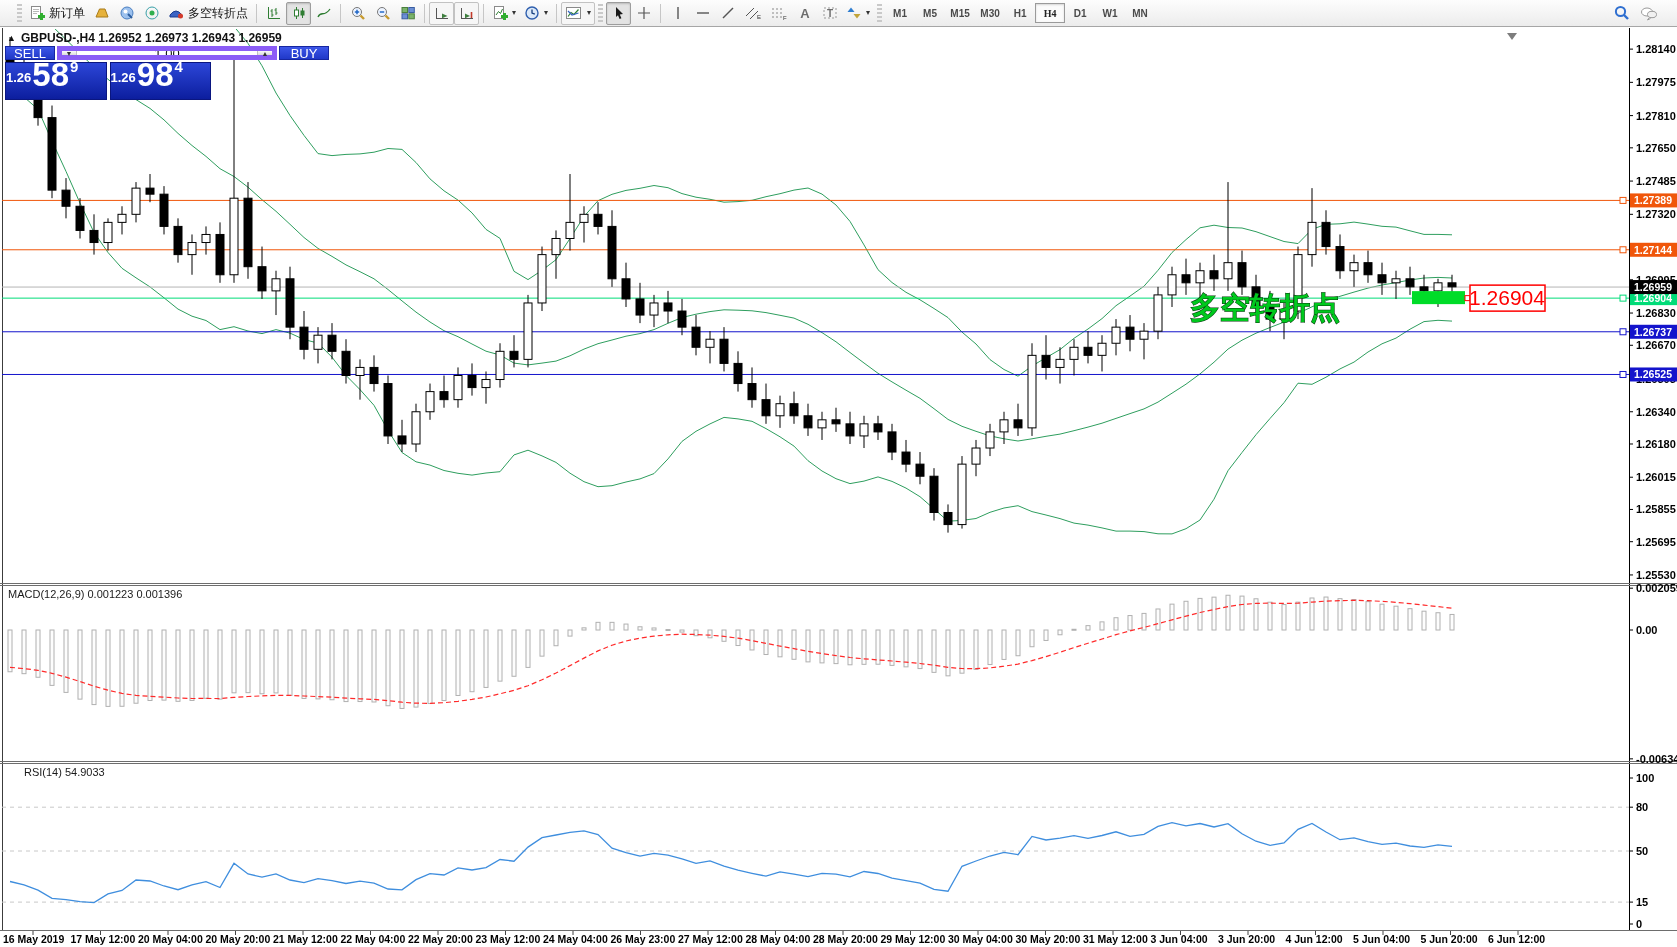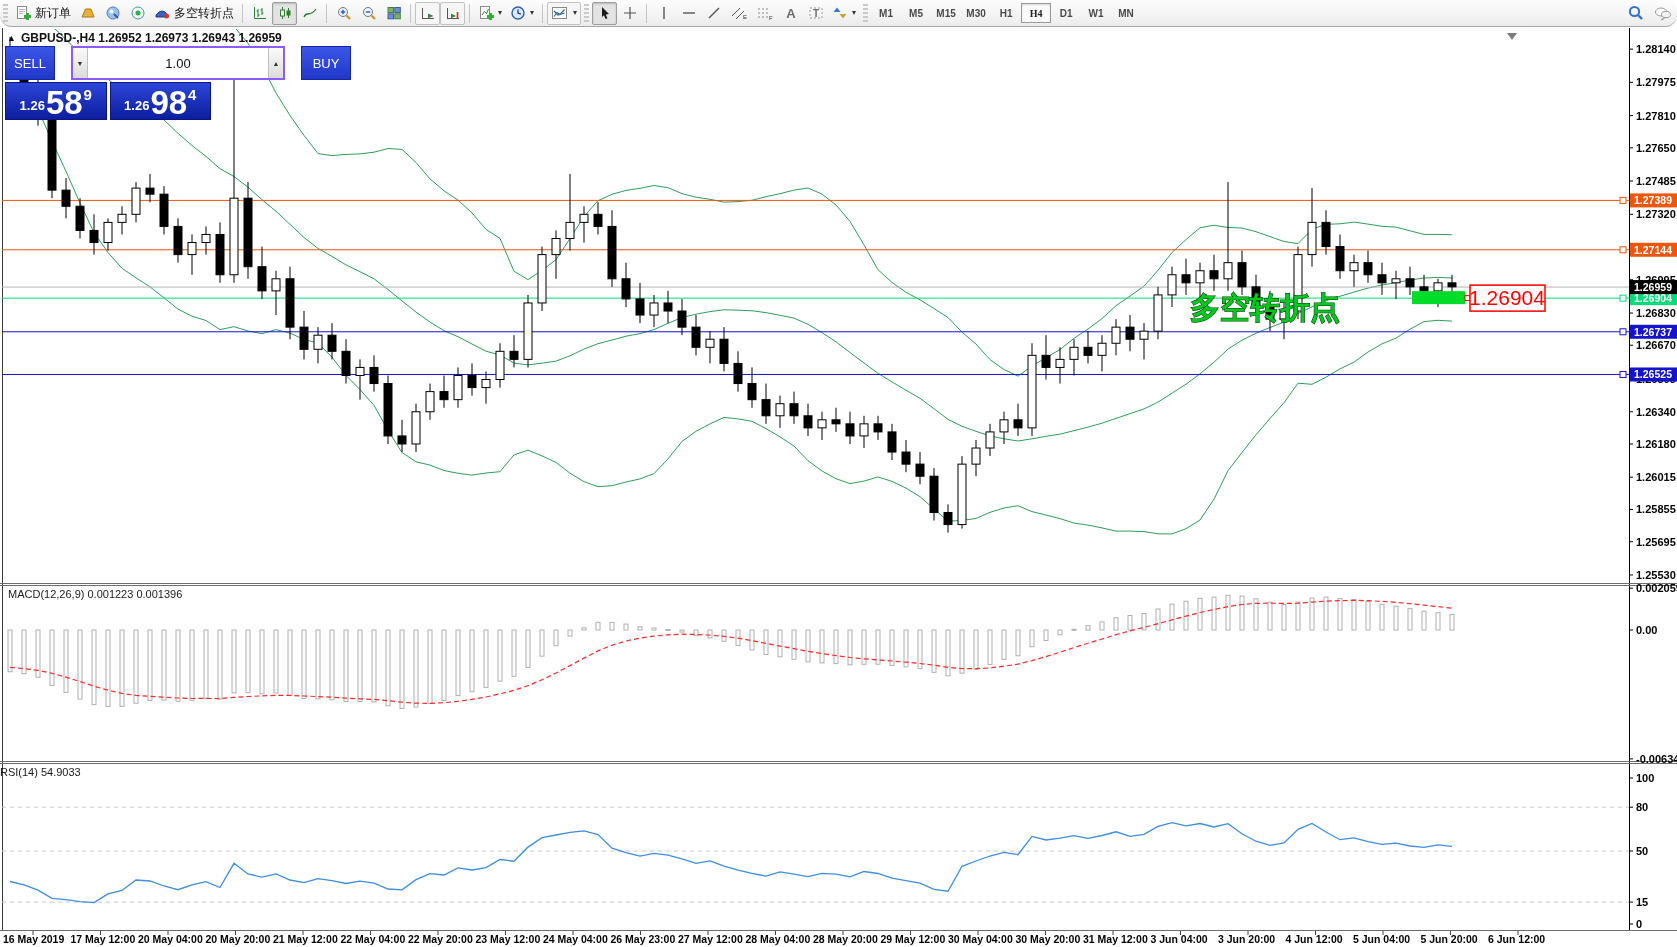--- a/index.html
+++ b/index.html
@@ -3,52 +3,52 @@
 <meta charset="utf-8">
 <style>
   html,body{margin:0;padding:0;background:#fff;}
   #app{position:relative;width:1677px;height:947px;overflow:hidden;background:#fff;
        font-family:"Liberation Sans",sans-serif;}
   svg text{font-family:"Liberation Sans",sans-serif;}
 
   
   .tb{position:absolute;top:0;left:0;width:1677px;height:27px;box-sizing:border-box;
       background:linear-gradient(#fdfdfd,#ececec);border-bottom:1px solid #a6a6a6;
-      display:flex;align-items:center;padding:0 0;z-index:5;border-radius:12px;}
+      display:flex;align-items:center;padding:0 14px;z-index:5;}
   .tbtn{height:23px;min-width:25px;display:flex;align-items:center;justify-content:center;gap:4px;
         background:transparent;border:1px solid transparent;border-radius:2px;padding:0 3px;
         font:12px "Liberation Sans",sans-serif;color:#111;cursor:default;}
   .tbtn.pressed{background:#e3e3e3;border-color:#9d9d9d;box-shadow:inset 0 1px 2px rgba(0,0,0,.18);}
   .tbtn.framed{border-color:#c2c2c2;background:#f6f6f6;}
   .sep{width:1px;height:19px;background:#c6c6c6;margin:0 4px;flex:0 0 auto;}
   .grip{width:5px;height:19px;margin:0 3px;flex:0 0 auto;
         background:repeating-linear-gradient(to bottom,#c9c9c9 0 2px,transparent 2px 4px);}
   .caret{font-size:8px;color:#333;line-height:1;}
   .tf{width:30px;height:20px;display:flex;align-items:center;justify-content:center;
       font:bold 10px "Liberation Sans",sans-serif;color:#4a4a4a;border:1px solid transparent;background:transparent;}
   .tf.active{border-color:#9a9a9a;background:#fbfbfb;box-shadow:inset 0 1px 2px rgba(0,0,0,.15);color:#222;font-family:Liberation Serif, serif;}
   .spacer{flex:1;}
 
   
   .symhdr{position:absolute;left:7px;top:31px;z-index:6;font:bold 12px "Liberation Sans",sans-serif;color:#111;
           display:flex;align-items:center;gap:5px;}
   .symhdr .tri{font-size:9px;}
   .panel{position:absolute;left:5px;top:46px;width:206px;z-index:6;}
-  .row1{display:flex;height:34px;gap:16px;}
+  .row1{display:flex;height:14px;gap:2px;}
   .bb-btn{flex:0 0 50px;display:flex;align-items:center;justify-content:center;color:#fff;
           font:13px "Liberation Sans",sans-serif;background:linear-gradient(#3c56e8,#2038c8);
           border:1px solid #1626a0;}
-  .stepbox{flex:1;display:flex;background:#14b8a6;border:2px solid #8b5cf6;}
+  .stepbox{flex:1;display:flex;background:#14b8a6;border:5px solid #8b5cf6;}
   .step{width:15px;display:flex;align-items:center;justify-content:center;font-size:7px;color:#333;
         background:linear-gradient(#fafafa,#dcdcdc);border:0;border-right:1px solid #c0c0c0;}
   .step:last-child{border-right:0;border-left:1px solid #c0c0c0;}
   .vol{flex:1;border:0;text-align:center;font:13px "Liberation Sans",sans-serif;color:#111;outline:none;}
   .row2{display:flex;gap:3px;margin-top:2px;height:38px;}
-  .pricebox{flex:1;display:flex;align-items:flex-end;justify-content:center;color:#fff;
-            background:linear-gradient(#2c46d8,#0c1e9e);border:1px solid #0a1680;padding-bottom:2px;}
+  .pricebox{flex:1;display:flex;align-items:flex-end;justify-content:flex-start;color:#fff;
+            background:linear-gradient(#2c46d8,#0c1e9e);border:1px solid #0a1680;padding-bottom:10px;}
   .pfx{font:bold 13px "Liberation Sans",sans-serif;margin:0 1px 4px 0;}
   .big{font:bold 33px/0.85 "Liberation Sans",sans-serif;}
   .sup{font:bold 15px "Liberation Sans",sans-serif;margin:0 0 14px 1px;}
 
   .indlabel{position:absolute;z-index:6;font:11px "Liberation Sans",sans-serif;color:#1a1a1a;text-align:right;}
 </style>
 </head>
 <body>
 
 <div id="app">
@@ -772,14 +772,14 @@
       </div>
       <div class="pricebox">
         <span class="pfx">1.26</span>
         <span class="big">98</span>
         <span class="sup">4</span>
       </div>
     </div>
   </div>
 
   <div class="indlabel" style="left:8px;top:588px">MACD(12,26,9) 0.001223 0.001396</div>
-  <div class="indlabel" style="left:0;top:766px">RSI(14) 54.9033</div>
+  <div class="indlabel" style="left:24px;top:766px">RSI(14) 54.9033</div>
 </div>
 
 </body></html>

